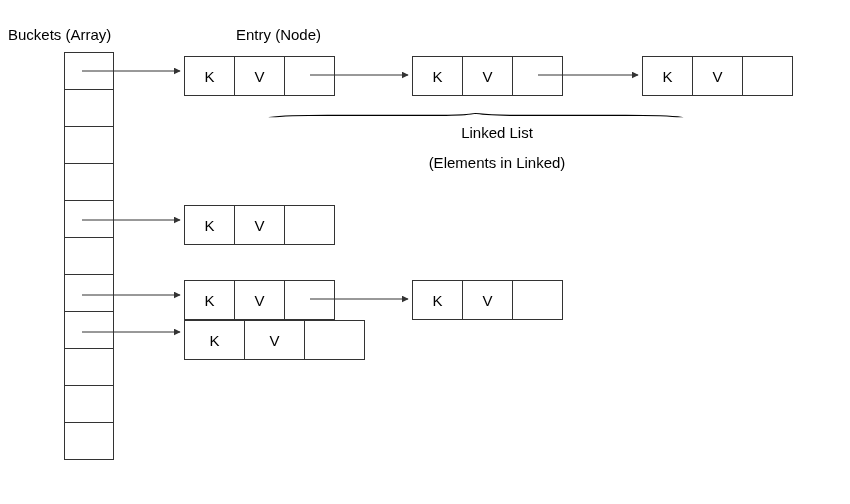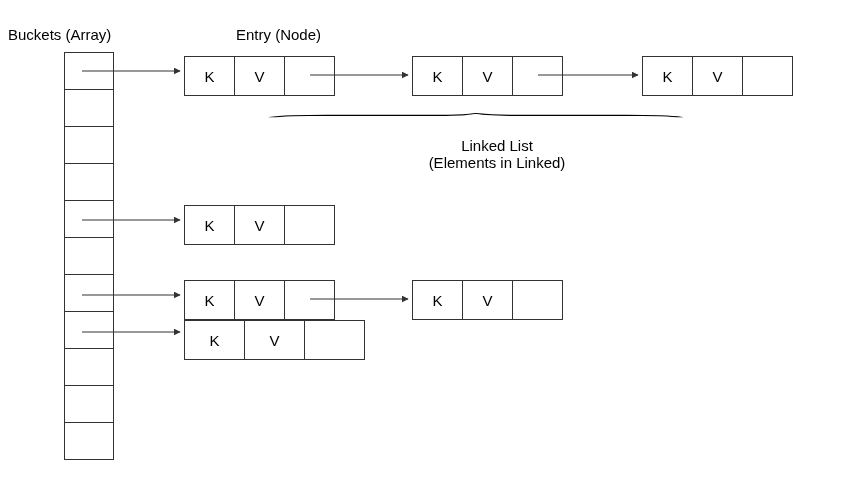--- a/index.html
+++ b/index.html
@@ -70,21 +70,21 @@
     width: 850px;
     height: 504px;
     pointer-events: none;
   }
 </style>
 </head>
 <body>
 
 <div class="label" style="left:8px; top:26px;">Buckets (Array)</div>
 <div class="label" style="left:226px; top:26px;margin-left:10px;">Entry (Node)</div>
-<div class="label" style="left:417px; top:137px; width:160px;">Linked List</div>
+<div class="label" style="left:417px; top:124px; width:160px;">Linked List</div>
 <div class="label" style="left:417px; top:154px; width:160px;">(Elements in Linked)</div>
 
 <div class="bucket-array" id="bucket-array">
     <div class="bucket"></div>
     <div class="bucket"></div>
     <div class="bucket"></div>
     <div class="bucket"></div>
     <div class="bucket"></div>
     <div class="bucket"></div>
     <div class="bucket"></div>

